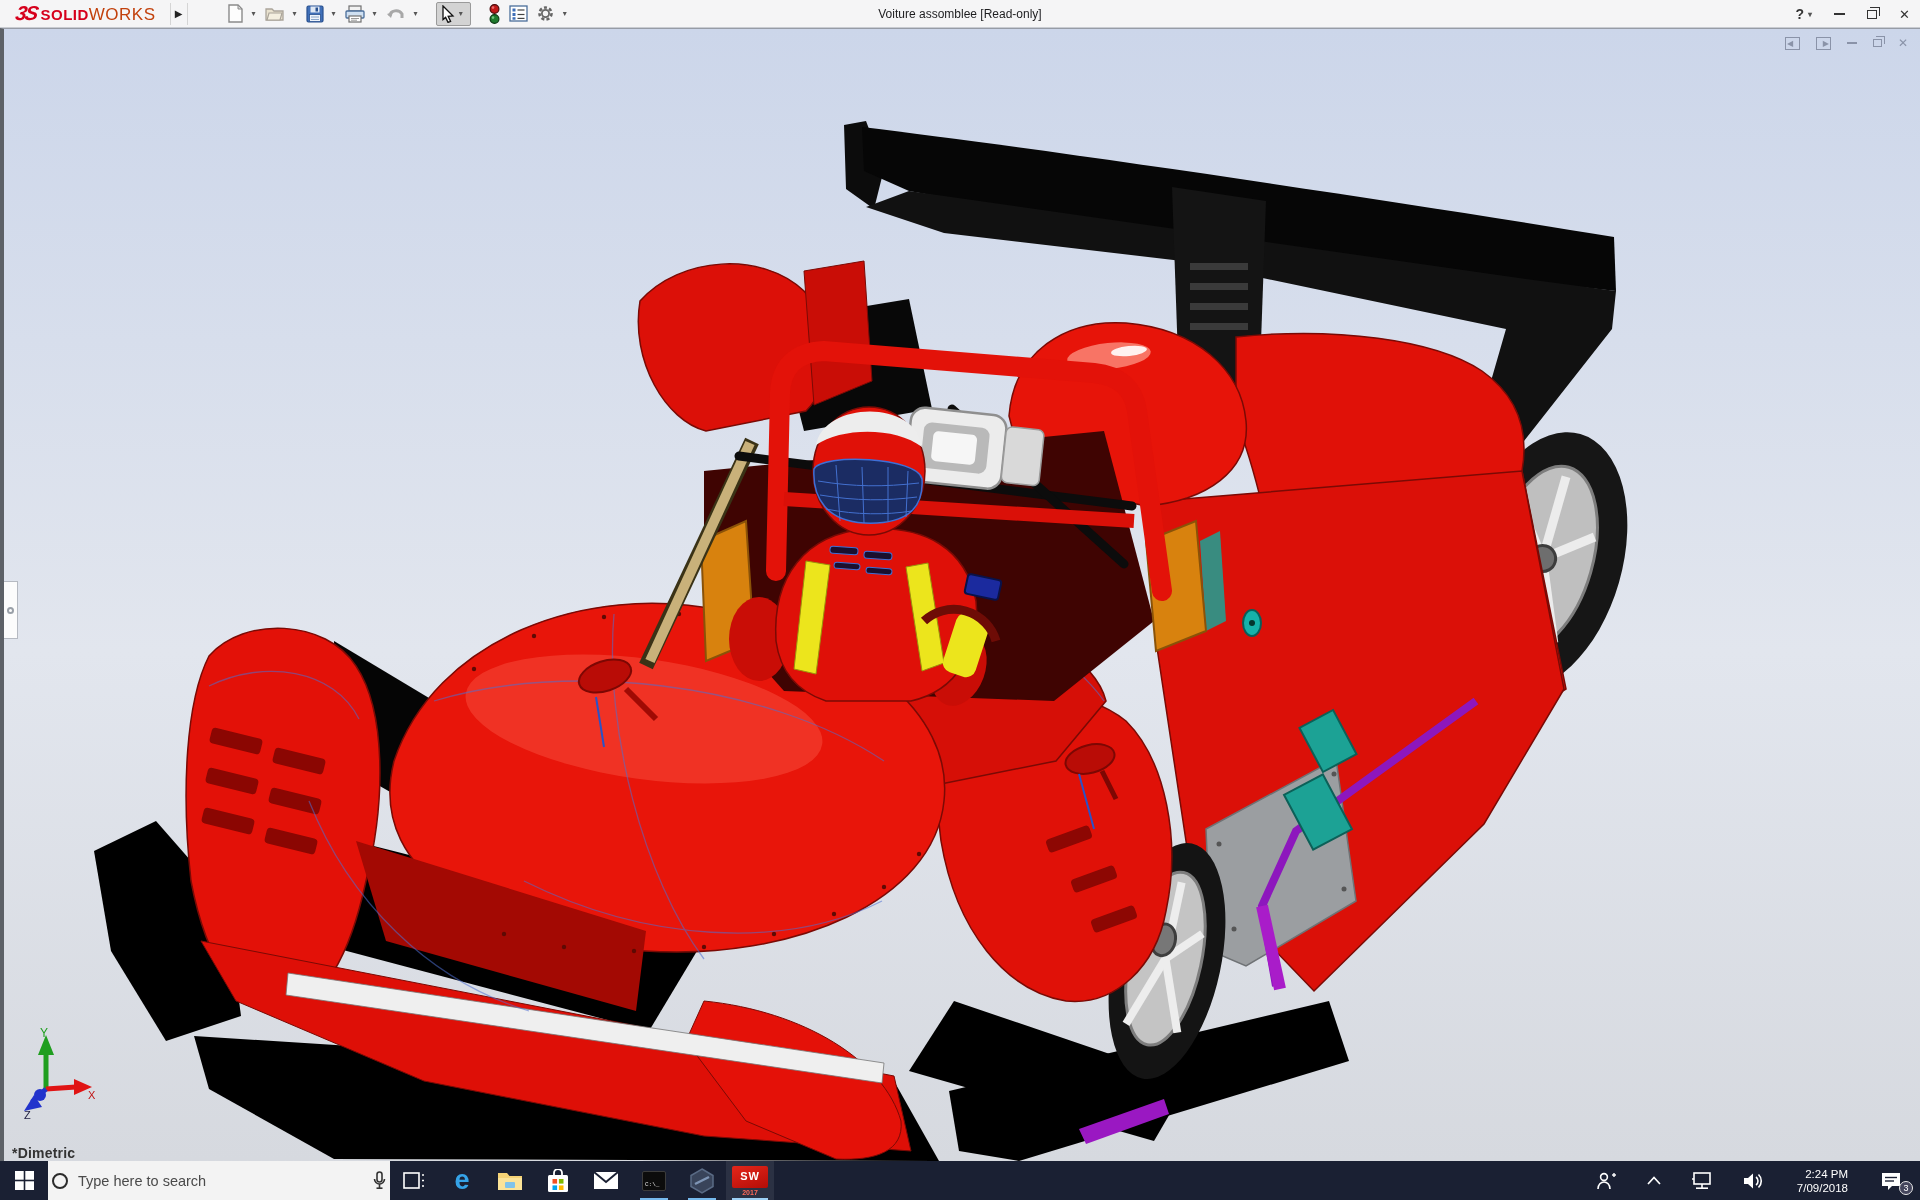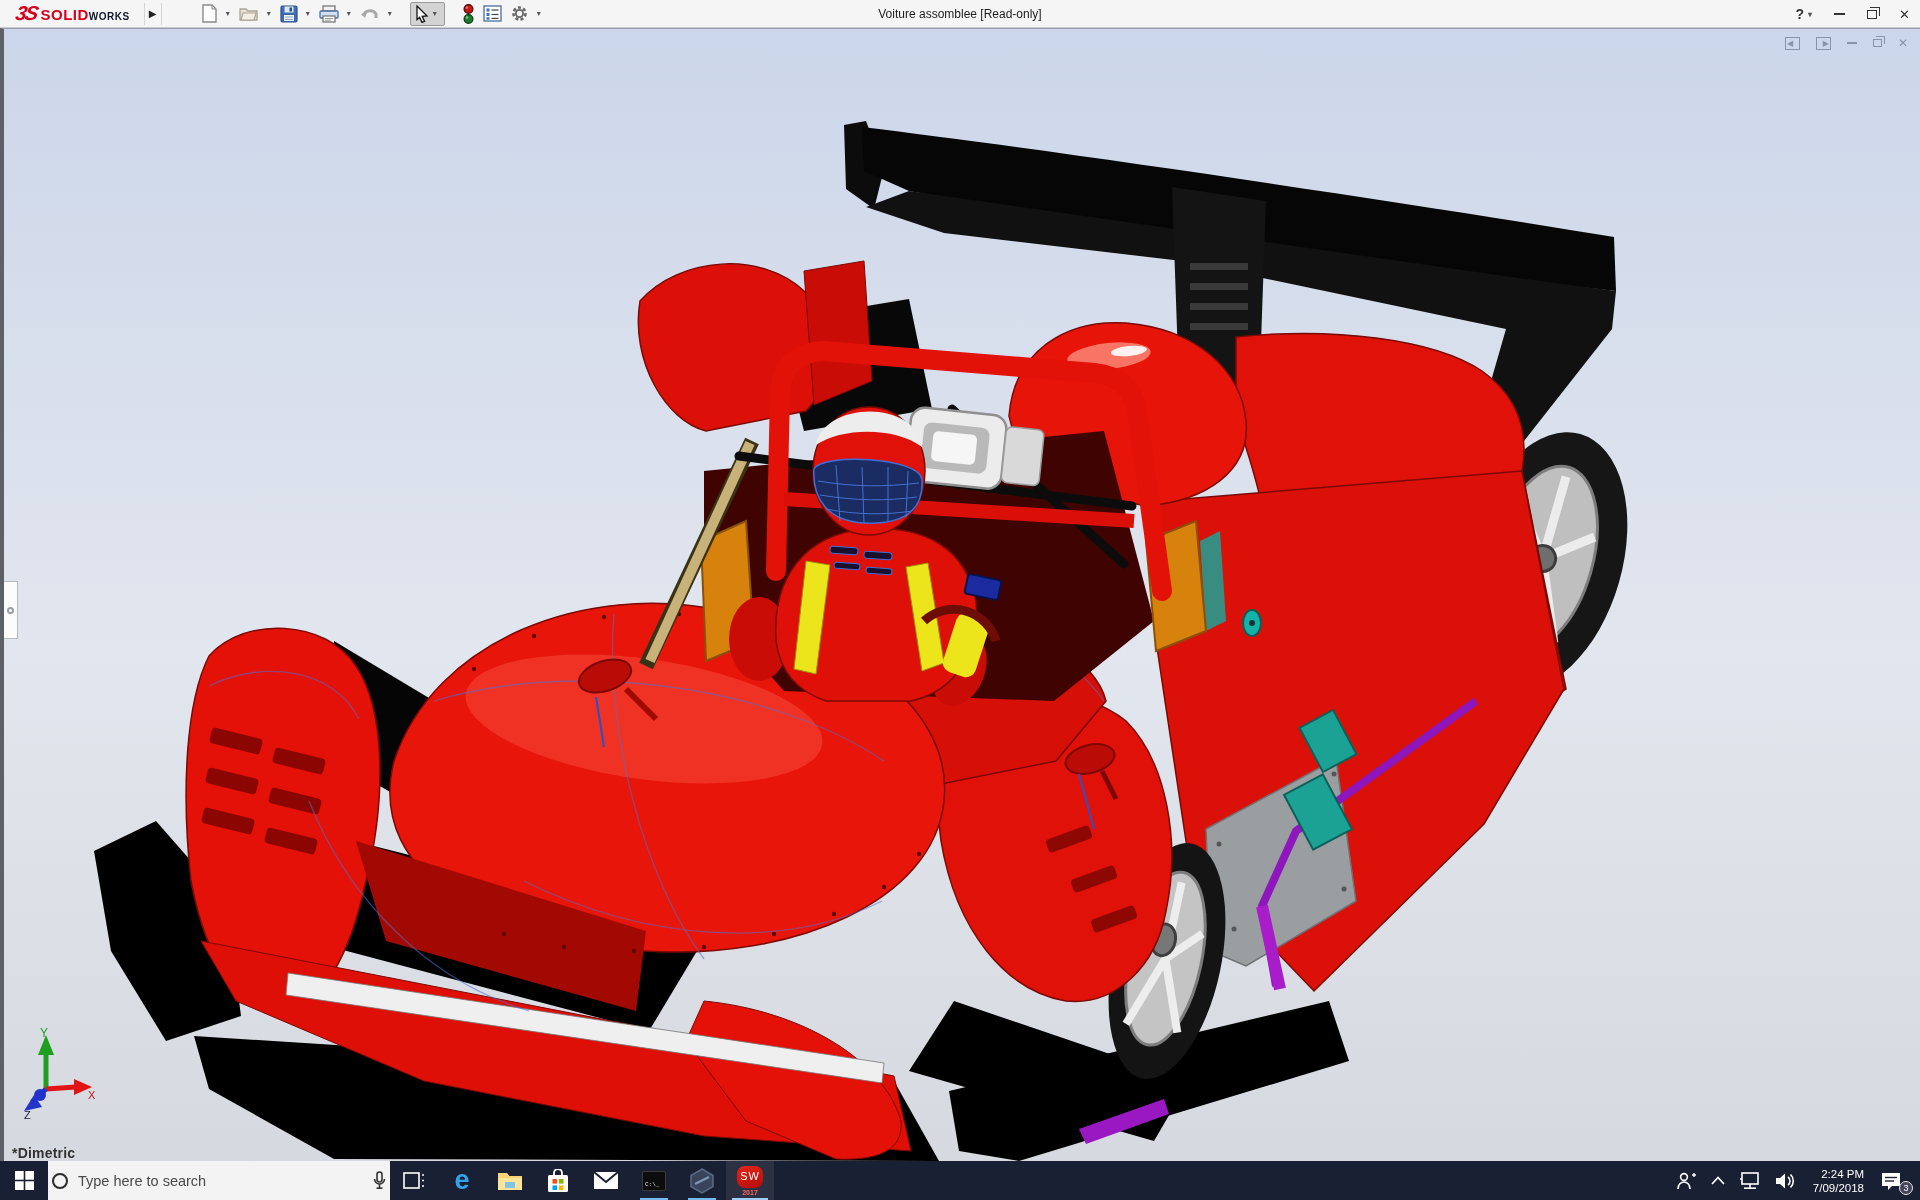--- a/index.html
+++ b/index.html
@@ -13,21 +13,21 @@
   *{box-sizing:border-box;margin:0;padding:0}
   html,body{width:1920px;height:1200px;overflow:hidden;font-family:"Liberation Sans",sans-serif}
   body{position:relative;background:#fff}
 
   
   .toolbar{position:absolute;left:0;top:0;width:1920px;height:28px;background:var(--toolbar-bg);
     border-bottom:1px solid #c9ccd2;display:flex;align-items:center;z-index:5}
   .logo{display:flex;align-items:baseline;margin-left:16px;cursor:default}
   .logo .mark{font-weight:700;font-style:italic;font-size:20px;color:var(--logo-red);letter-spacing:-2px;margin-right:4px;transform:skewX(-12deg)}
   .logo .solid{font-weight:700;font-size:15px;color:var(--logo-red);letter-spacing:.5px}
-  .logo .works{font-weight:700;font-size:10px;color:#0f172a;letter-spacing:.5px}
+  .logo .works{font-weight:400;font-size:17px;color:#c2410c;letter-spacing:.5px}
   .flyout{margin-left:14px;width:18px;height:22px;display:flex;align-items:center;justify-content:center;border-left:1px solid #d5d5d5;border-right:1px solid #d5d5d5;color:#222;font-size:10px}
   .tools{display:flex;align-items:center;margin-left:36px;gap:2px}
   .tool{display:flex;align-items:center;height:24px;padding:0 3px;border-radius:2px}
   .tool svg{display:block}
   .dd{font-size:8px;color:#555;margin:0 4px 0 3px}
   .tool.pressed{background:#d3d3d3;border:1px solid #9a9a9a}
   .gap{width:10px}
   .title{position:absolute;left:0;right:0;top:0;height:28px;display:flex;align-items:center;justify-content:center;
     font-size:12px;color:#1d1d1f;pointer-events:none}
   .win-controls{position:absolute;right:10px;top:0;height:28px;display:flex;align-items:center;gap:22px;color:#333}
@@ -62,29 +62,29 @@
   .tb-btn{width:48px;display:flex;align-items:center;justify-content:center;position:relative}
   .search{width:342px;background:var(--search-bg);display:flex;align-items:center;padding:0 4px;gap:10px}
   .search .ring{width:16px;height:16px;border-radius:50%;border:2.5px solid #2b2b2b}
   .search input{flex:1;border:none;outline:none;background:transparent;font-size:14.5px;color:#454545;font-family:"Liberation Sans",sans-serif}
   .search input::placeholder{color:#4a4a4a;opacity:1}
   .app{width:48px;display:flex;align-items:center;justify-content:center;position:relative}
   .app .runline{position:absolute;bottom:0;left:10px;right:10px;height:2px;background:var(--running-underline)}
   .app.active{background:rgba(255,255,255,.08)}
   .app.active .runline{left:6px;right:6px;background:#9ed1f5}
   .edge-e{font-size:27px;font-weight:700;color:#35a3e8;line-height:1}
-  .sw-cube{width:26px;height:22px;background:linear-gradient(160deg,#e4261a 0%,#b40d07 100%);border-radius:8px;
-    display:flex;align-items:center;justify-content:center;color:#fff;font-weight:400;font-size:11px;letter-spacing:1px}
+  .sw-cube{width:36px;height:22px;background:linear-gradient(160deg,#e4261a 0%,#b40d07 100%);border-radius:2px;
+    display:flex;align-items:center;justify-content:center;color:#fff;font-weight:700;font-size:11px;letter-spacing:1px}
   .sw-wrap{display:flex;flex-direction:column;align-items:center;line-height:1}
   .sw-year{font-size:7px;color:#ff6a5a;font-weight:700;margin-top:1px}
   .cmd-box{width:24px;height:20px;background:#0c0c0c;border:1px solid #3c3c3c;border-radius:2px;position:relative;overflow:hidden}
   .cmd-box .bar{height:4px;background:#2e2e2e;border-bottom:1px solid #000}
   .cmd-box .txt{color:#e8e8e8;font-family:"Liberation Mono",monospace;font-size:6px;padding:1px 2px;letter-spacing:0}
   .spacer{flex:1}
-  .tray{display:flex;align-items:center;gap:0;padding-right:6px}
+  .tray{display:flex;align-items:center;gap:16px;padding-right:6px}
   .tray-btn{height:39px;display:flex;align-items:center;justify-content:center;padding:0 7px;position:relative}
   .clock{display:flex;flex-direction:column;align-items:flex-end;justify-content:center;color:#fff;font-size:11.5px;line-height:14px;padding:0 9px}
   .badge{position:absolute;right:1px;bottom:5px;width:14px;height:14px;border-radius:50%;background:#44455c;border:1px solid #e8e8e8;
     color:#fff;font-size:9px;display:flex;align-items:center;justify-content:center}
 </style>
 </head>
 <body>
 
 <div class="toolbar">
   <div class="logo">

